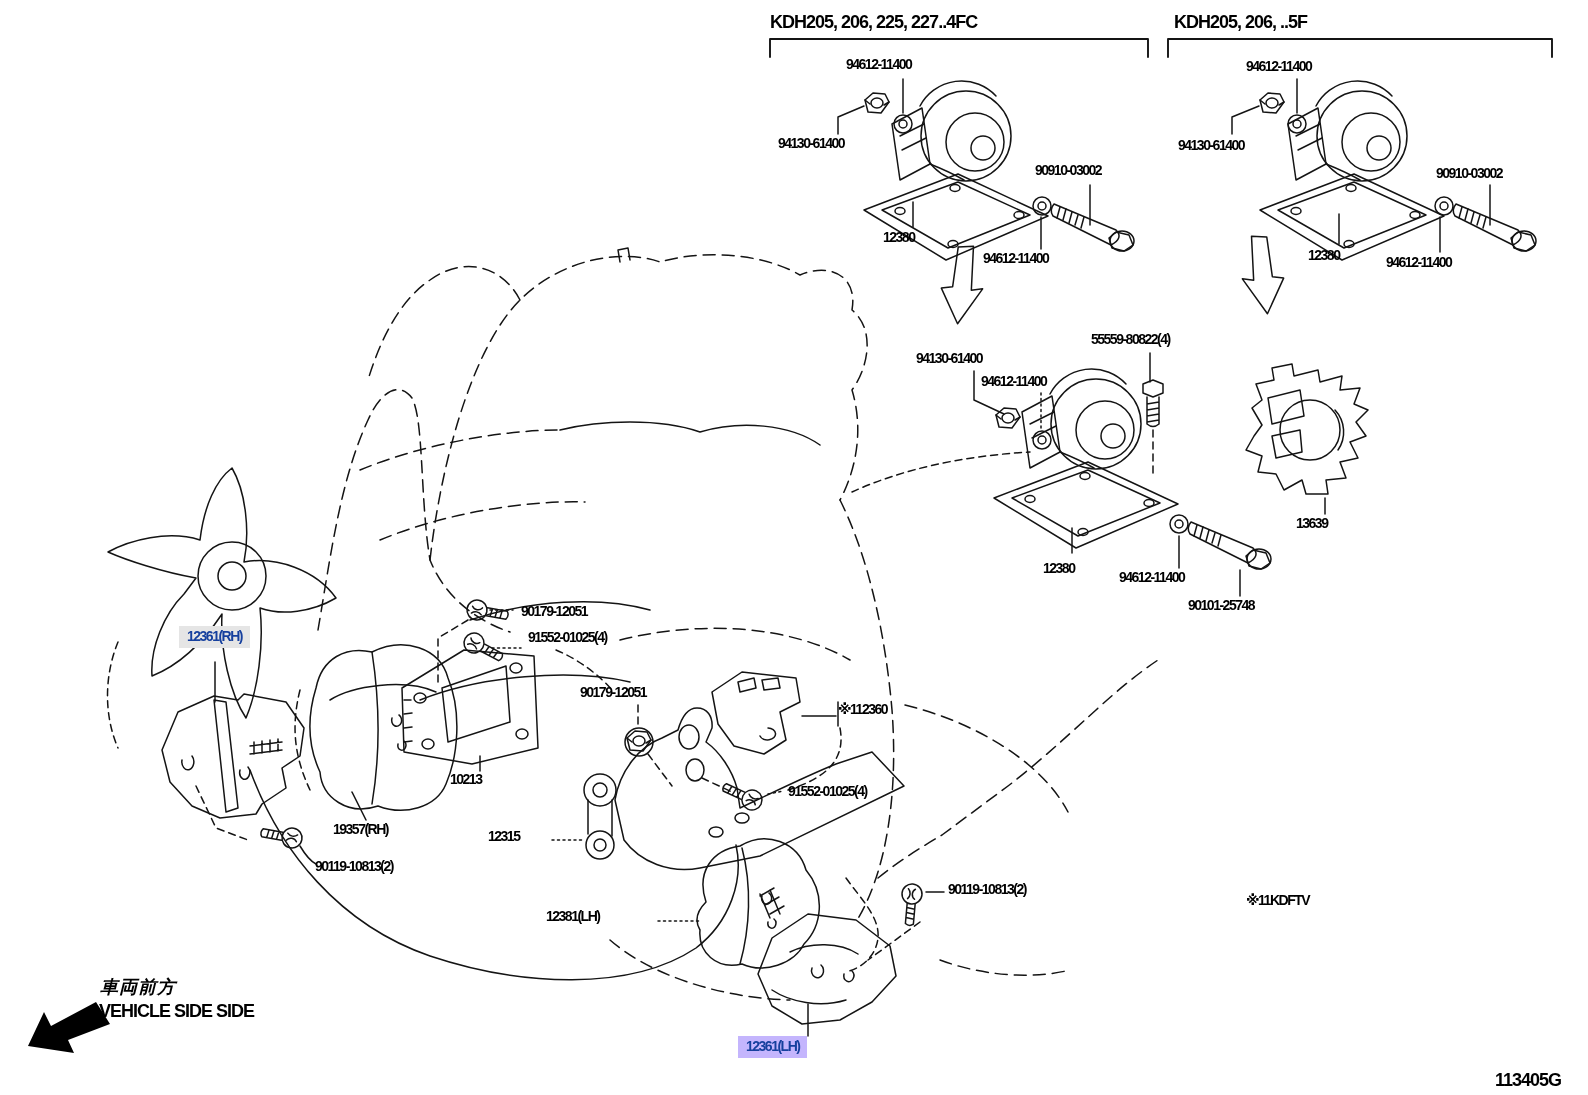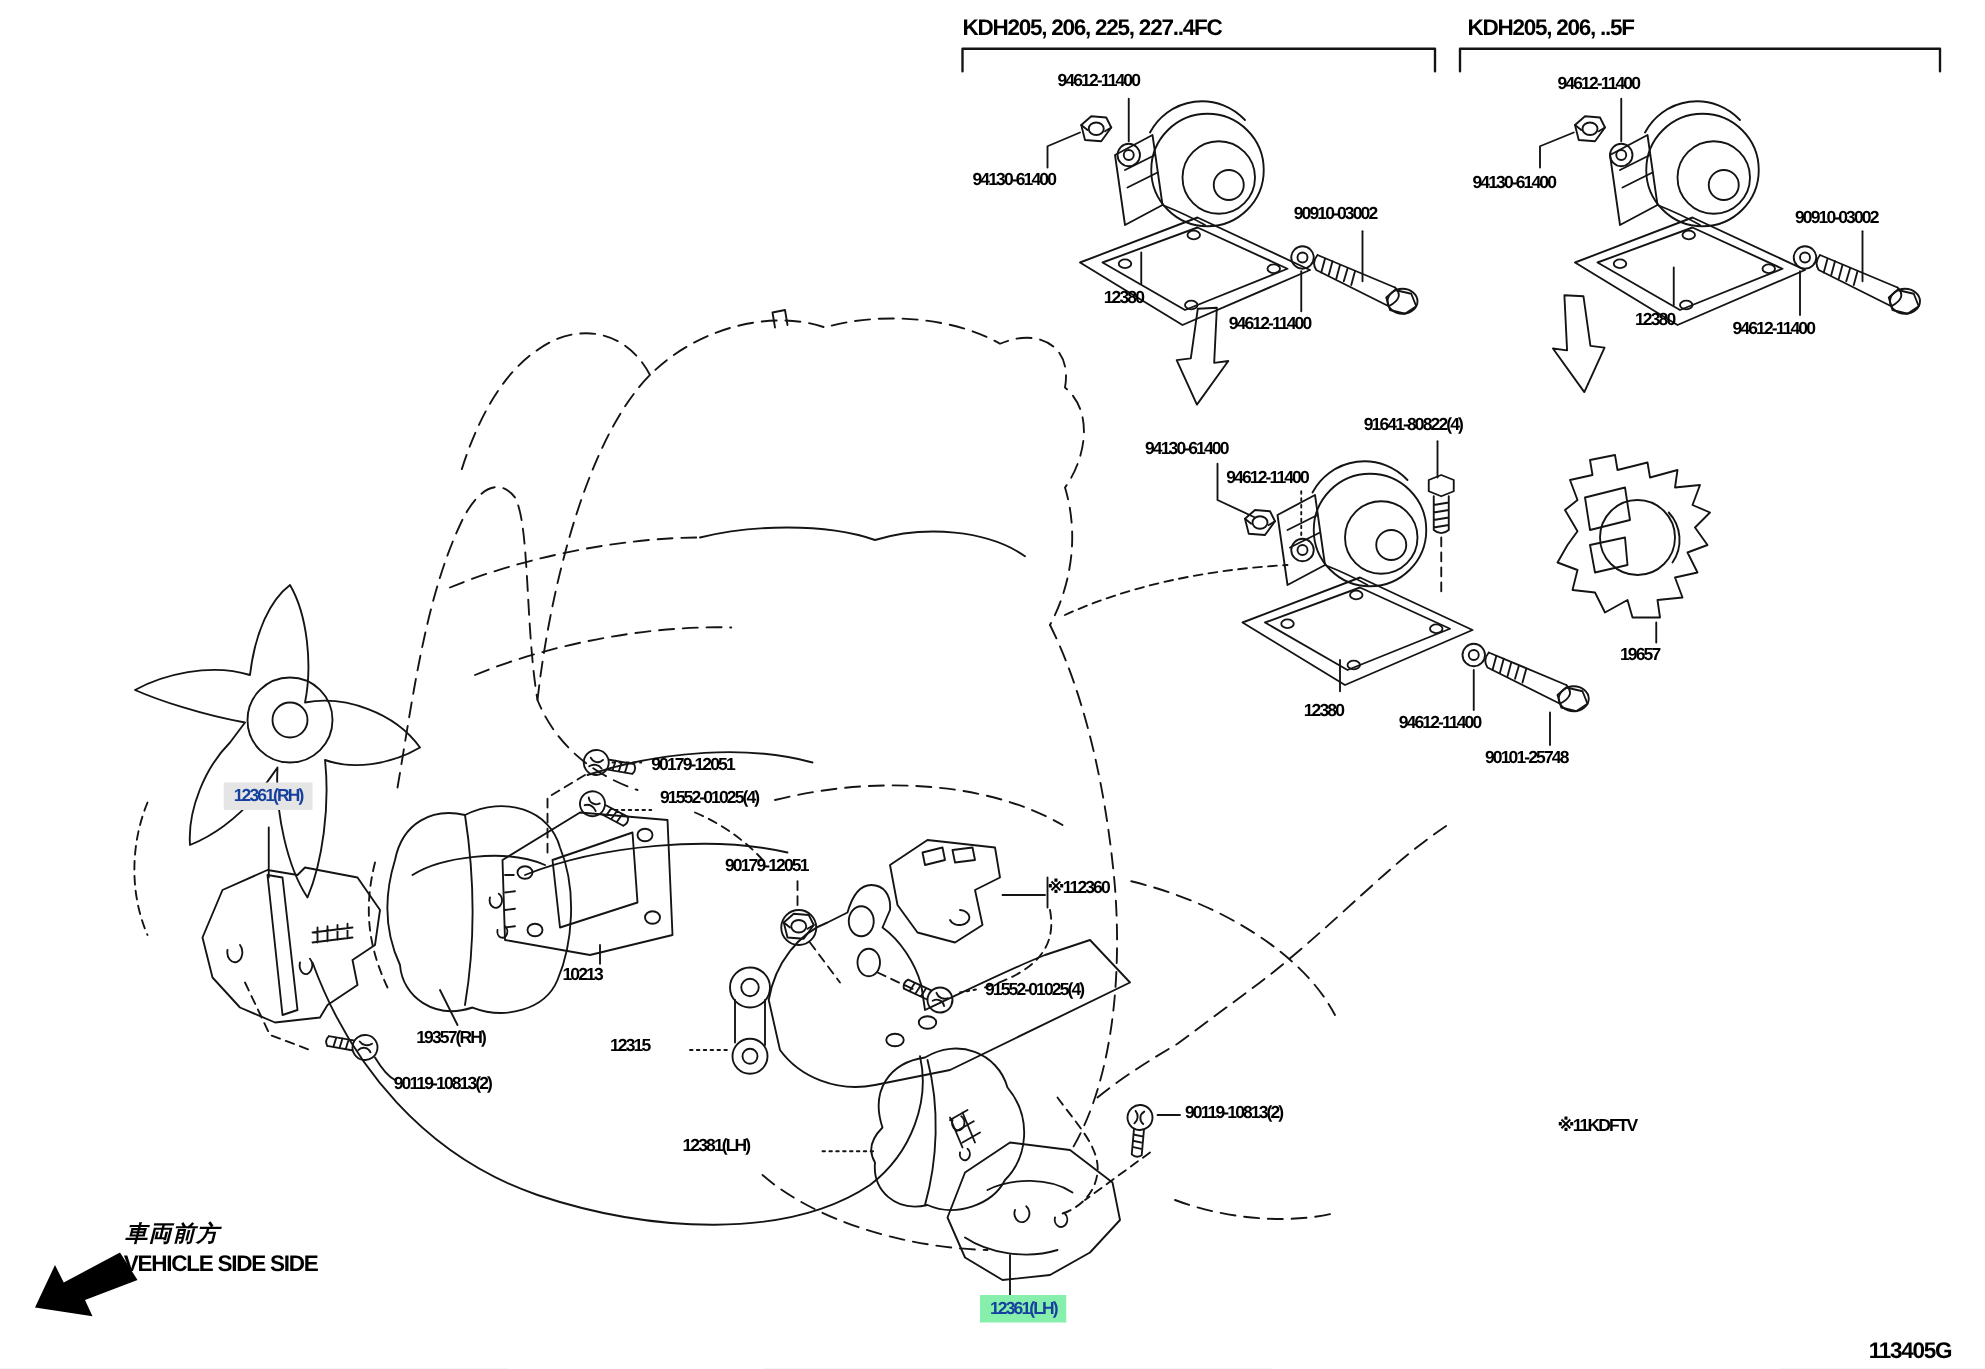--- a/index.html
+++ b/index.html
@@ -247,38 +247,38 @@
 <div class="plabel" style="left:983px;top:251px">94612-11400</div>
 
 <div class="plabel" style="left:1246px;top:59px">94612-11400</div>
 <div class="plabel" style="left:1178px;top:138px">94130-61400</div>
 <div class="plabel" style="left:1436px;top:166px">90910-03002</div>
 <div class="plabel" style="left:1308px;top:248px">12380</div>
 <div class="plabel" style="left:1386px;top:255px">94612-11400</div>
 
 <div class="plabel" style="left:916px;top:351px">94130-61400</div>
 <div class="plabel" style="left:981px;top:374px">94612-11400</div>
-<div class="plabel" style="left:1091px;top:332px">91641-80822(4)</div>
-<div class="plabel" style="left:1296px;top:516px">19657</div>
+<div class="plabel" style="left:1091px;top:332px">55559-80822(4)</div>
+<div class="plabel" style="left:1296px;top:516px">13639</div>
 <div class="plabel" style="left:1043px;top:561px">12380</div>
 <div class="plabel" style="left:1119px;top:570px">94612-11400</div>
 <div class="plabel" style="left:1188px;top:598px">90101-25748</div>
 
 <div class="plabel hl" style="left: 179px; top: 626px; background: #e5e5e5; color: rgb(22, 64, 158);">12361(RH)</div>
 <div class="plabel" style="left:521px;top:604px">90179-12051</div>
 <div class="plabel" style="left:528px;top:630px">91552-01025(4)</div>
 <div class="plabel" style="left:580px;top:685px">90179-12051</div>
 <div class="plabel" style="left:450px;top:772px">10213</div>
 <div class="plabel" style="left:838px;top:702px">※112360</div>
 <div class="plabel" style="left:788px;top:784px">91552-01025(4)</div>
 <div class="plabel" style="left:488px;top:829px">12315</div>
 <div class="plabel" style="left:333px;top:822px">19357(RH)</div>
 <div class="plabel" style="left:315px;top:859px">90119-10813(2)</div>
 <div class="plabel" style="left:546px;top:909px">12381(LH)</div>
 <div class="plabel" style="left:948px;top:882px">90119-10813(2)</div>
-<div class="plabel hl" style="left: 784px; top: 1036px; background: #86efac; color: rgb(22, 64, 158);">12361(LH)</div>
+<div class="plabel hl" style="left: 738px; top: 1036px; background: #c4b5fd; color: rgb(22, 64, 158);">12361(LH)</div>
 <div class="plabel" style="left:1246px;top:893px">※11KDFTV</div>
 
 <div class="hdr jp" style="left:100px;top:975px">車両前方</div>
 <div class="hdr" style="left:99px;top:1001px">VEHICLE SIDE SIDE</div>
 <div class="hdr" style="left:1495px;top:1070px">113405G</div>
 
 </div>
 
 </body></html>

